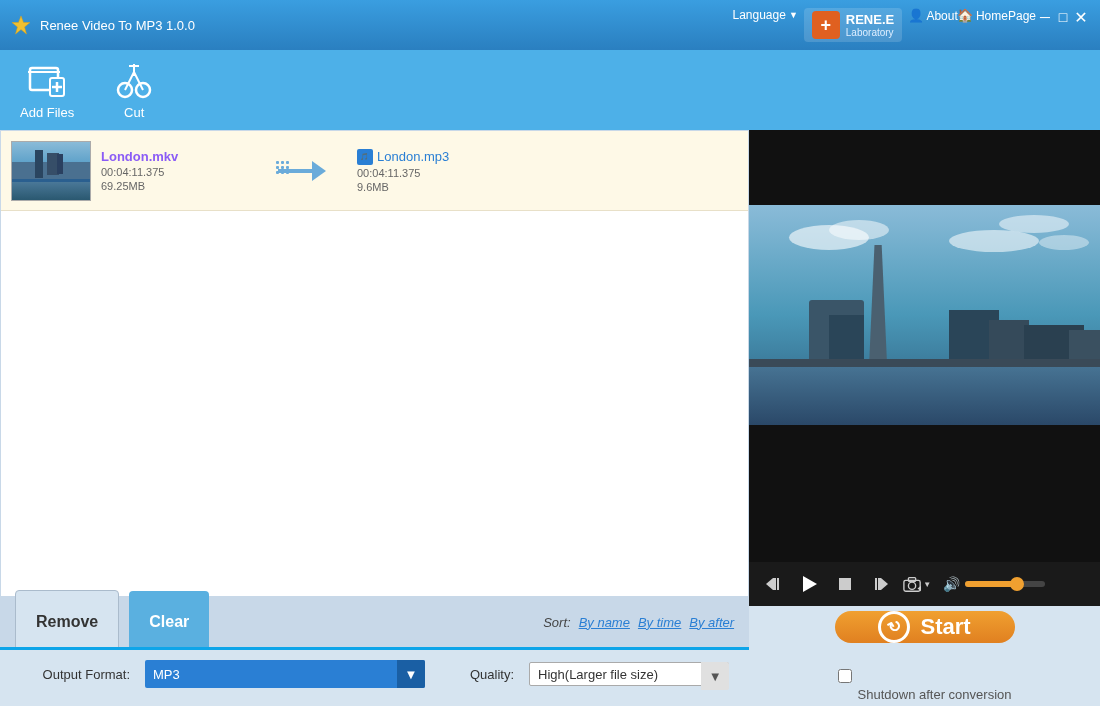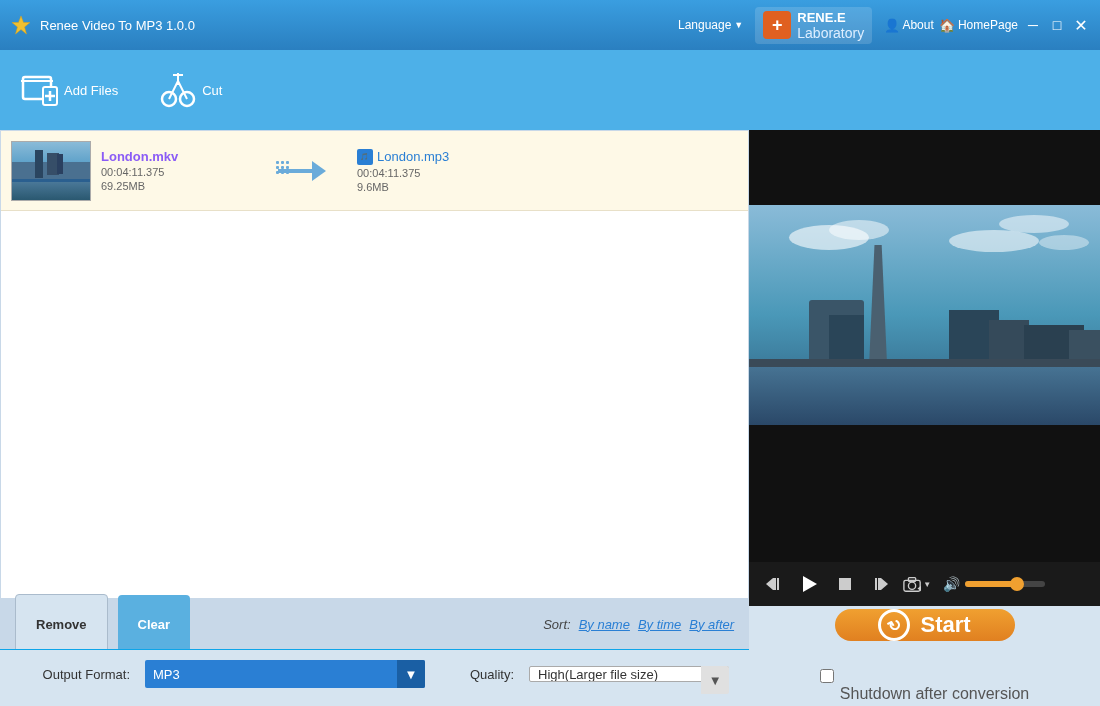--- a/index.html
+++ b/index.html
@@ -5,29 +5,29 @@
     * { margin: 0; padding: 0; box-sizing: border-box; }
     body { width: 1100px; height: 706px; font-family: Arial, sans-serif; font-size: 13px; background: #d6e4f0; overflow: hidden; }
 
     
     #titlebar {
       width: 100%; height: 50px; background: linear-gradient(180deg, #3a9ee0 0%, #2a7fc0 100%);
       display: flex; align-items: center; justify-content: space-between; padding: 4px 10px;
       color: white;
     }
     #titlebar-left { display: flex; align-items: center; gap: 8px; }
-    #titlebar-right { display: flex; align-items: center; gap: 6px; }
+    #titlebar-right { display: flex; align-items: flex-start; }
     .win-btn { width: 18px; height: 18px; display: flex; align-items: center; justify-content: center; cursor: pointer; border: none; background: none; color: white; font-size: 14px; }
 
     
     #toolbar {
       width: 100%; height: 80px; background: #4db0e8;
       display: flex; align-items: center; padding: 0 20px; gap: 40px;
     }
-    .toolbar-item { display: flex; flex-direction: row; align-items: center; gap: 4px; cursor: pointer; color: white; }
+    .toolbar-item { display: flex; flex-direction: column; align-items: center; gap: 4px; cursor: pointer; color: white; }
     .toolbar-icon { width: 40px; height: 40px; display: flex; align-items: center; justify-content: center; }
     .toolbar-label { font-size: 13px; color: white; }
 
     
     #main { display: flex; width: 100%; height: calc(706px - 130px); }
 
     
     #left-panel { flex: 0 0 725px; display: flex; flex-direction: column; background: #e8f0fa; }
 
     
@@ -50,46 +50,46 @@
 
     .status-area { flex: 1; }
     .status-label { font-size: 12px; color: #666; }
     .status-value { font-size: 13px; color: #333; }
 
     
     #file-controls {
       height: 50px; background: #c8d8e8; display: flex; align-items: center; padding: 0 15px; gap: 10px;
     }
     .ctrl-btn {
-      padding: 22px 20px; border: none; border-radius: 4px; cursor: pointer; font-size: 13px; font-weight: bold;
+      padding: 22px 20px; border: none; border-radius: 4px; cursor: pointer; font-size: 16px; font-weight: bold;
     }
     #remove-btn { background: #d6e4f0; color: #333; border: 1px solid #aabbcc; }
     #clear-btn { background: #5ab0e0; color: white; }
     .sort-area { margin-left: auto; display: flex; gap: 8px; color: #444; font-size: 13px; font-style: italic; }
     .sort-link { color: #2a7fd4; text-decoration: underline; cursor: pointer; font-size: 13px; }
 
     
     #settings-area {
-      background: #d6e4f0; padding: 10px 20px; border-top: 1px solid #0ea5e9;
+      background: #d6e4f0; padding: 10px 20px; border-top: 3px solid #0ea5e9;
     }
     .settings-row { display: flex; align-items: center; margin-bottom: 8px; gap: 15px; }
     .settings-label { font-size: 13px; color: #333; width: 110px; text-align: right; }
     .format-select-wrapper { position: relative; display: inline-flex; align-items: center; }
     .format-select {
       width: 280px; height: 28px; background: #2a7fd4; color: white; border: none; padding: 0 8px;
       font-size: 13px; appearance: none; cursor: pointer; border-radius: 2px;
     }
     .select-arrow {
       position: absolute; right: 0; top: 0; width: 28px; height: 28px;
       background: #1a5fa4; display: flex; align-items: center; justify-content: center;
       color: white; pointer-events: none; border-radius: 0 2px 2px 0;
     }
     .quality-select-wrapper { position: relative; display: inline-flex; align-items: center; }
     .quality-select {
-      width: 200px; height: 16px; background: white; color: #333; border: 1px solid #aaa;
+      width: 200px; height: 24px; background: white; color: #333; border: 1px solid #aaa;
       padding: 0 8px; font-size: 13px; appearance: none; cursor: pointer; border-radius: 2px;
     }
     .quality-arrow {
       position: absolute; right: 0; top: 0; width: 28px; height: 28px;
       background: #e0e0e0; display: flex; align-items: center; justify-content: center;
       color: #555; pointer-events: none; border-radius: 0 2px 2px 0;
     }
     .folder-input-wrapper { display: flex; align-items: center; }
     .folder-input {
       width: 490px; height: 28px; border: 1px solid #aaa; padding: 0 8px; font-size: 13px;
@@ -130,21 +130,21 @@
     }
     #start-btn {
       width: 180px; height: 52px; background: linear-gradient(180deg, #f0a030 0%, #e08020 100%);
       border: none; border-radius: 30px; cursor: pointer; display: flex; align-items: center;
       justify-content: center; gap: 10px; color: white; font-size: 22px; font-weight: bold;
     }
     .start-icon { width: 32px; height: 32px; border: 3px solid white; border-radius: 50%; display: flex; align-items: center; justify-content: center; }
     .start-refresh { font-size: 16px; transform: rotate(-30deg); display: inline-block; }
     .shutdown-row { display: flex; align-items: center; gap: 6px; }
     .shutdown-check { width: 14px; height: 14px; border: 1px solid #888; background: white; cursor: pointer; }
-    .shutdown-label { font-size: 16px; color: #555; margin-top: 36px; }
+    .shutdown-label { font-size: 13px; color: #555; margin-top: 36px; }
   </style>
 </head>
 <body>
 
 <div id="titlebar">
   <div id="titlebar-left">
 
     <svg width="22" height="22" viewBox="0 0 22 22">
       <polygon points="11,2 13.5,8.5 20,8.5 14.5,13 16.5,20 11,15.5 5.5,20 7.5,13 2,8.5 8.5,8.5" fill="#f0c030" stroke="#e0a010" stroke-width="0.5"></polygon>
     </svg>
@@ -152,21 +152,21 @@
   </div>
   <div id="titlebar-right">
     <button style="background:none;border:none;color:white;cursor:pointer;display:flex;align-items:center;gap:3px;font-size:12px;">
       <span>Language</span>
       <span style="font-size:9px;">▼</span>
     </button>
     <div style="display:flex;align-items:center;gap:6px;background:rgba(255,255,255,0.15);border-radius:4px;padding:3px 8px;margin:0 6px;">
       <div style="width:28px;height:28px;background:#e06020;border-radius:4px;display:flex;align-items:center;justify-content:center;color:white;font-size:18px;font-weight:bold;">+</div>
       <div>
         <div style="font-size:13px;font-weight:bold;color:white;">RENE.E</div>
-        <div style="font-size:14px;color:#ddeeff;">Laboratory</div>
+        <div style="font-size:10px;color:#ddeeff;">Laboratory</div>
       </div>
     </div>
     <button style="background:none;border:none;color:white;cursor:pointer;font-size:12px;display:flex;align-items:center;gap:2px;">
       <span style="font-size:13px;">👤</span>
       <span>About</span>
     </button>
     <button style="background:none;border:none;color:white;cursor:pointer;font-size:12px;display:flex;align-items:center;gap:2px;">
       <span style="font-size:13px;">🏠</span>
       <span>HomePage</span>
     </button>

